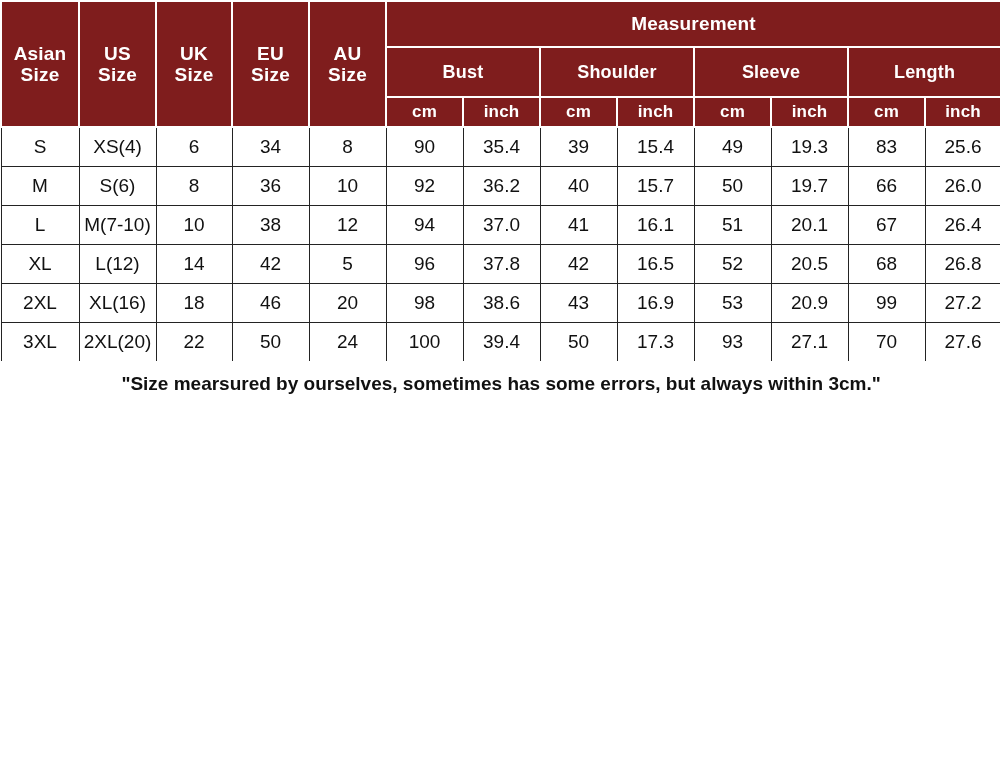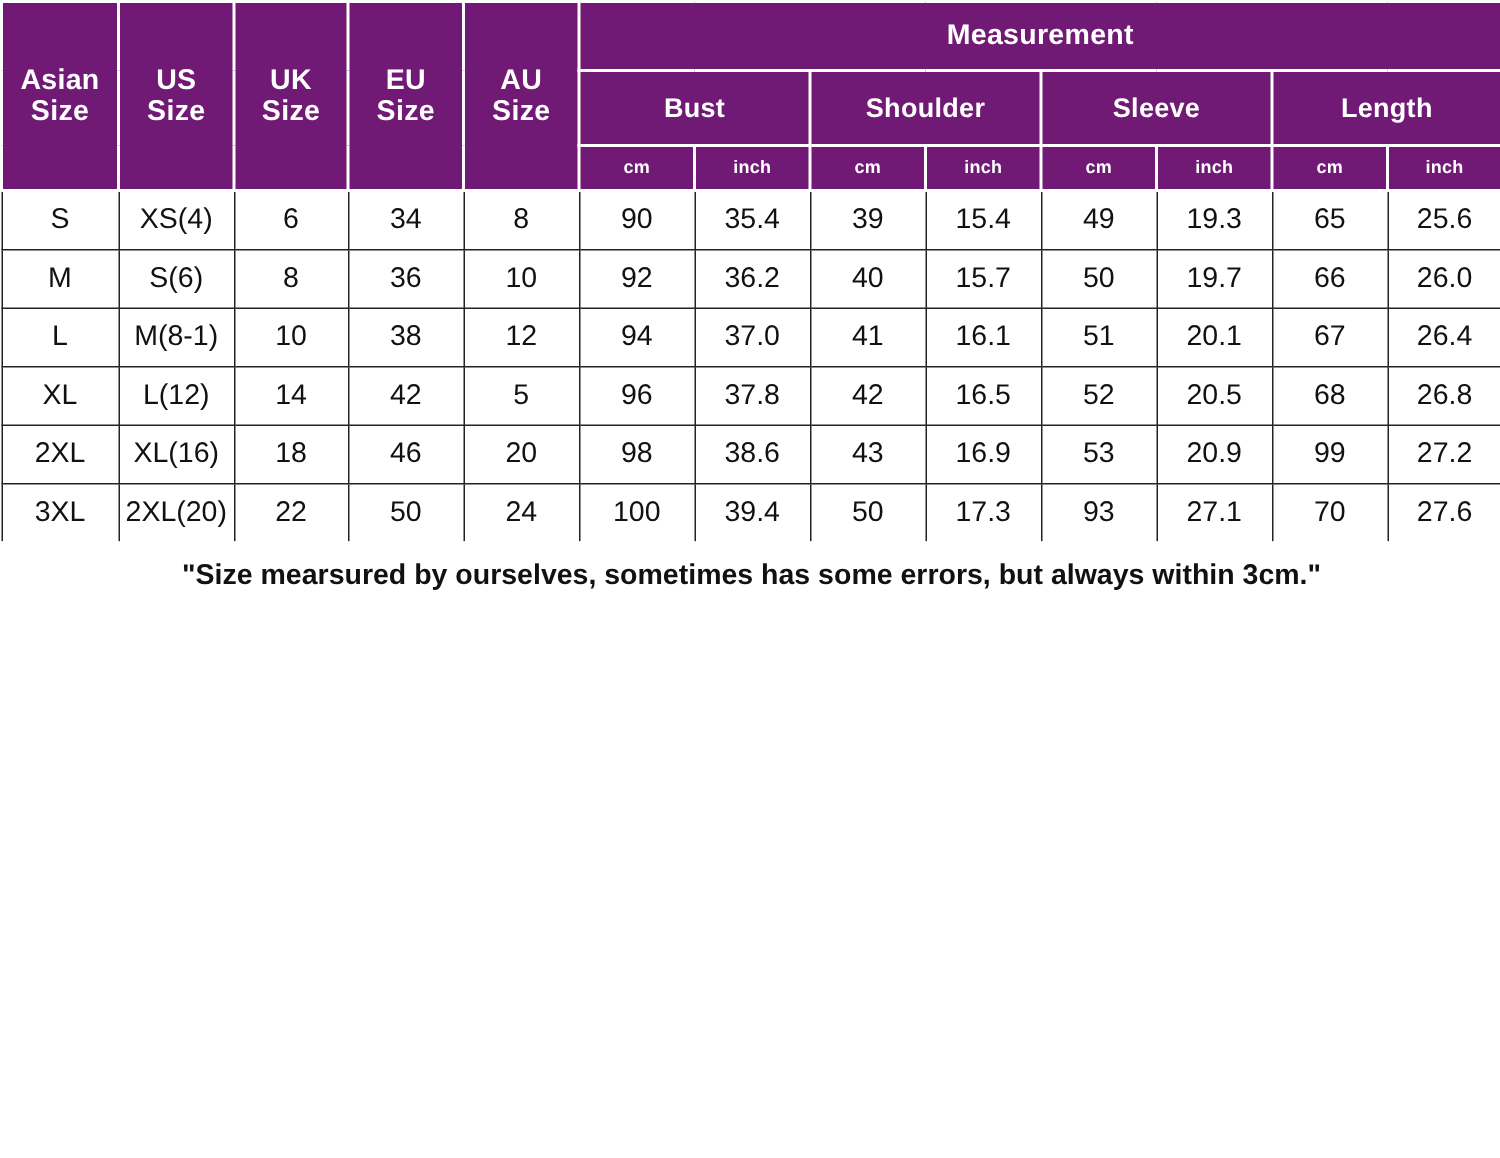--- a/index.html
+++ b/index.html
@@ -28,36 +28,36 @@
   }
   table.size-table td, table.size-table th {
     border: 2px solid #ffffff;
     text-align: center;
     vertical-align: middle;
     padding: 0;
     font-weight: bold;
   }
   
   .hd {
-    background: #701a75;
+    background: #7f1d1d;
     color: #ffffff;
     font-size: 19px;
     line-height: 1.12;
     letter-spacing: 0.2px;
   }
   .hd-measure {
     font-size: 19px;
     height: 44px;
   }
   .hd-group {
     font-size: 18px;
     height: 48px;
   }
   .hd-unit {
-    font-size: 12px;
+    font-size: 17px;
     height: 28px;
   }
   .hd-sizecol {
     height: 120px;
   }
   
   table.size-table td.bd {
     background: #ffffff;
     color: #111111;
     border: 1px solid #232323;
@@ -150,41 +150,41 @@
         <td class="bd">XS(4)</td>
         <td class="bd">6</td>
         <td class="bd">34</td>
         <td class="bd">8</td>
         <td class="bd">90</td>
         <td class="bd">35.4</td>
         <td class="bd">39</td>
         <td class="bd">15.4</td>
         <td class="bd">49</td>
         <td class="bd">19.3</td>
-        <td class="bd">65</td>
+        <td class="bd">83</td>
         <td class="bd">25.6</td>
       </tr>
       <tr>
         <td class="bd">M</td>
         <td class="bd">S(6)</td>
         <td class="bd">8</td>
         <td class="bd">36</td>
         <td class="bd">10</td>
         <td class="bd">92</td>
         <td class="bd">36.2</td>
         <td class="bd">40</td>
         <td class="bd">15.7</td>
         <td class="bd">50</td>
         <td class="bd">19.7</td>
         <td class="bd">66</td>
         <td class="bd">26.0</td>
       </tr>
       <tr>
         <td class="bd">L</td>
-        <td class="bd">M(8-1)</td>
+        <td class="bd">M(7-10)</td>
         <td class="bd">10</td>
         <td class="bd">38</td>
         <td class="bd">12</td>
         <td class="bd">94</td>
         <td class="bd">37.0</td>
         <td class="bd">41</td>
         <td class="bd">16.1</td>
         <td class="bd">51</td>
         <td class="bd">20.1</td>
         <td class="bd">67</td>

